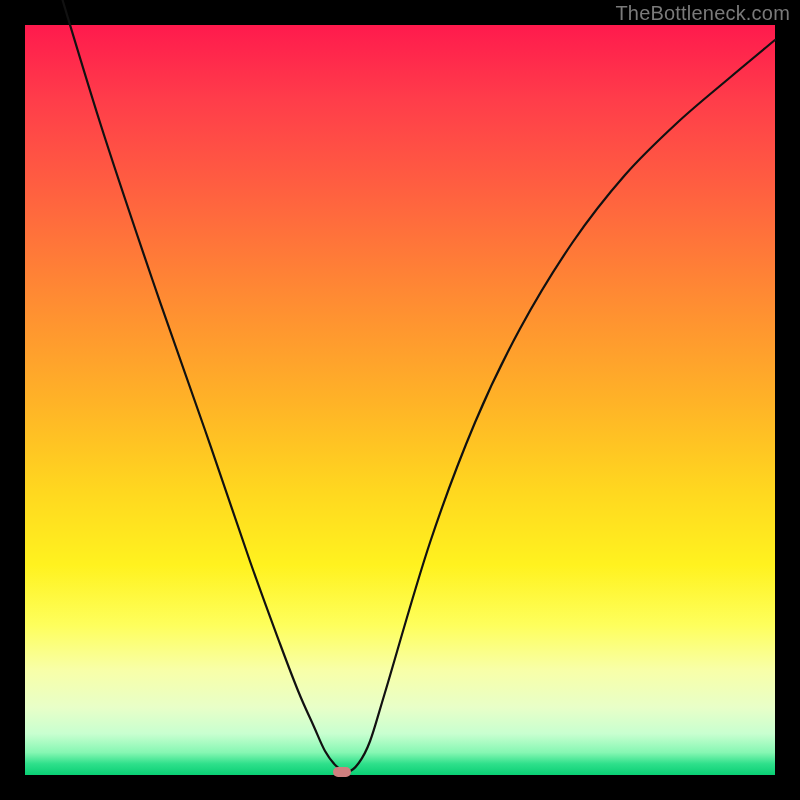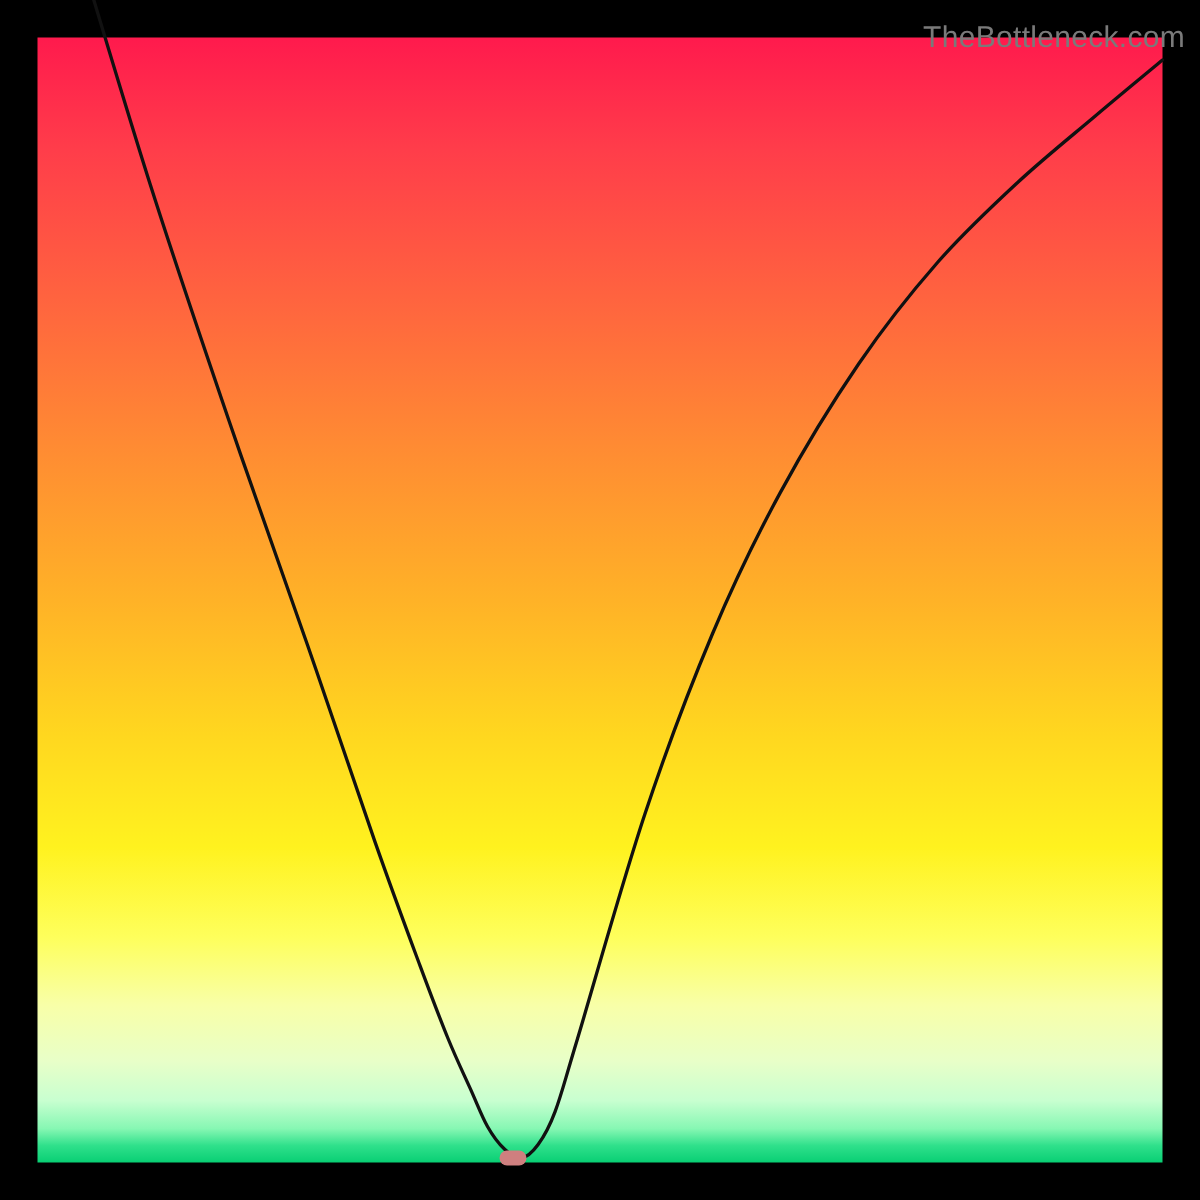--- a/index.html
+++ b/index.html
@@ -43,21 +43,20 @@
   }
   .watermark {
     position: absolute;
     top: 2px;
     right: 10px;
     font-family: Arial, Helvetica, sans-serif;
     font-size: 20px;
     font-weight: 500;
     color: #7a7a7a;
     letter-spacing: 0.2px;
-    margin-top: 12px;
   }
   .curve-svg {
     position: absolute;
     top: 25px;
     left: 25px;
     width: 750px;
     height: 750px;
     overflow: visible;
   }
   .marker {

